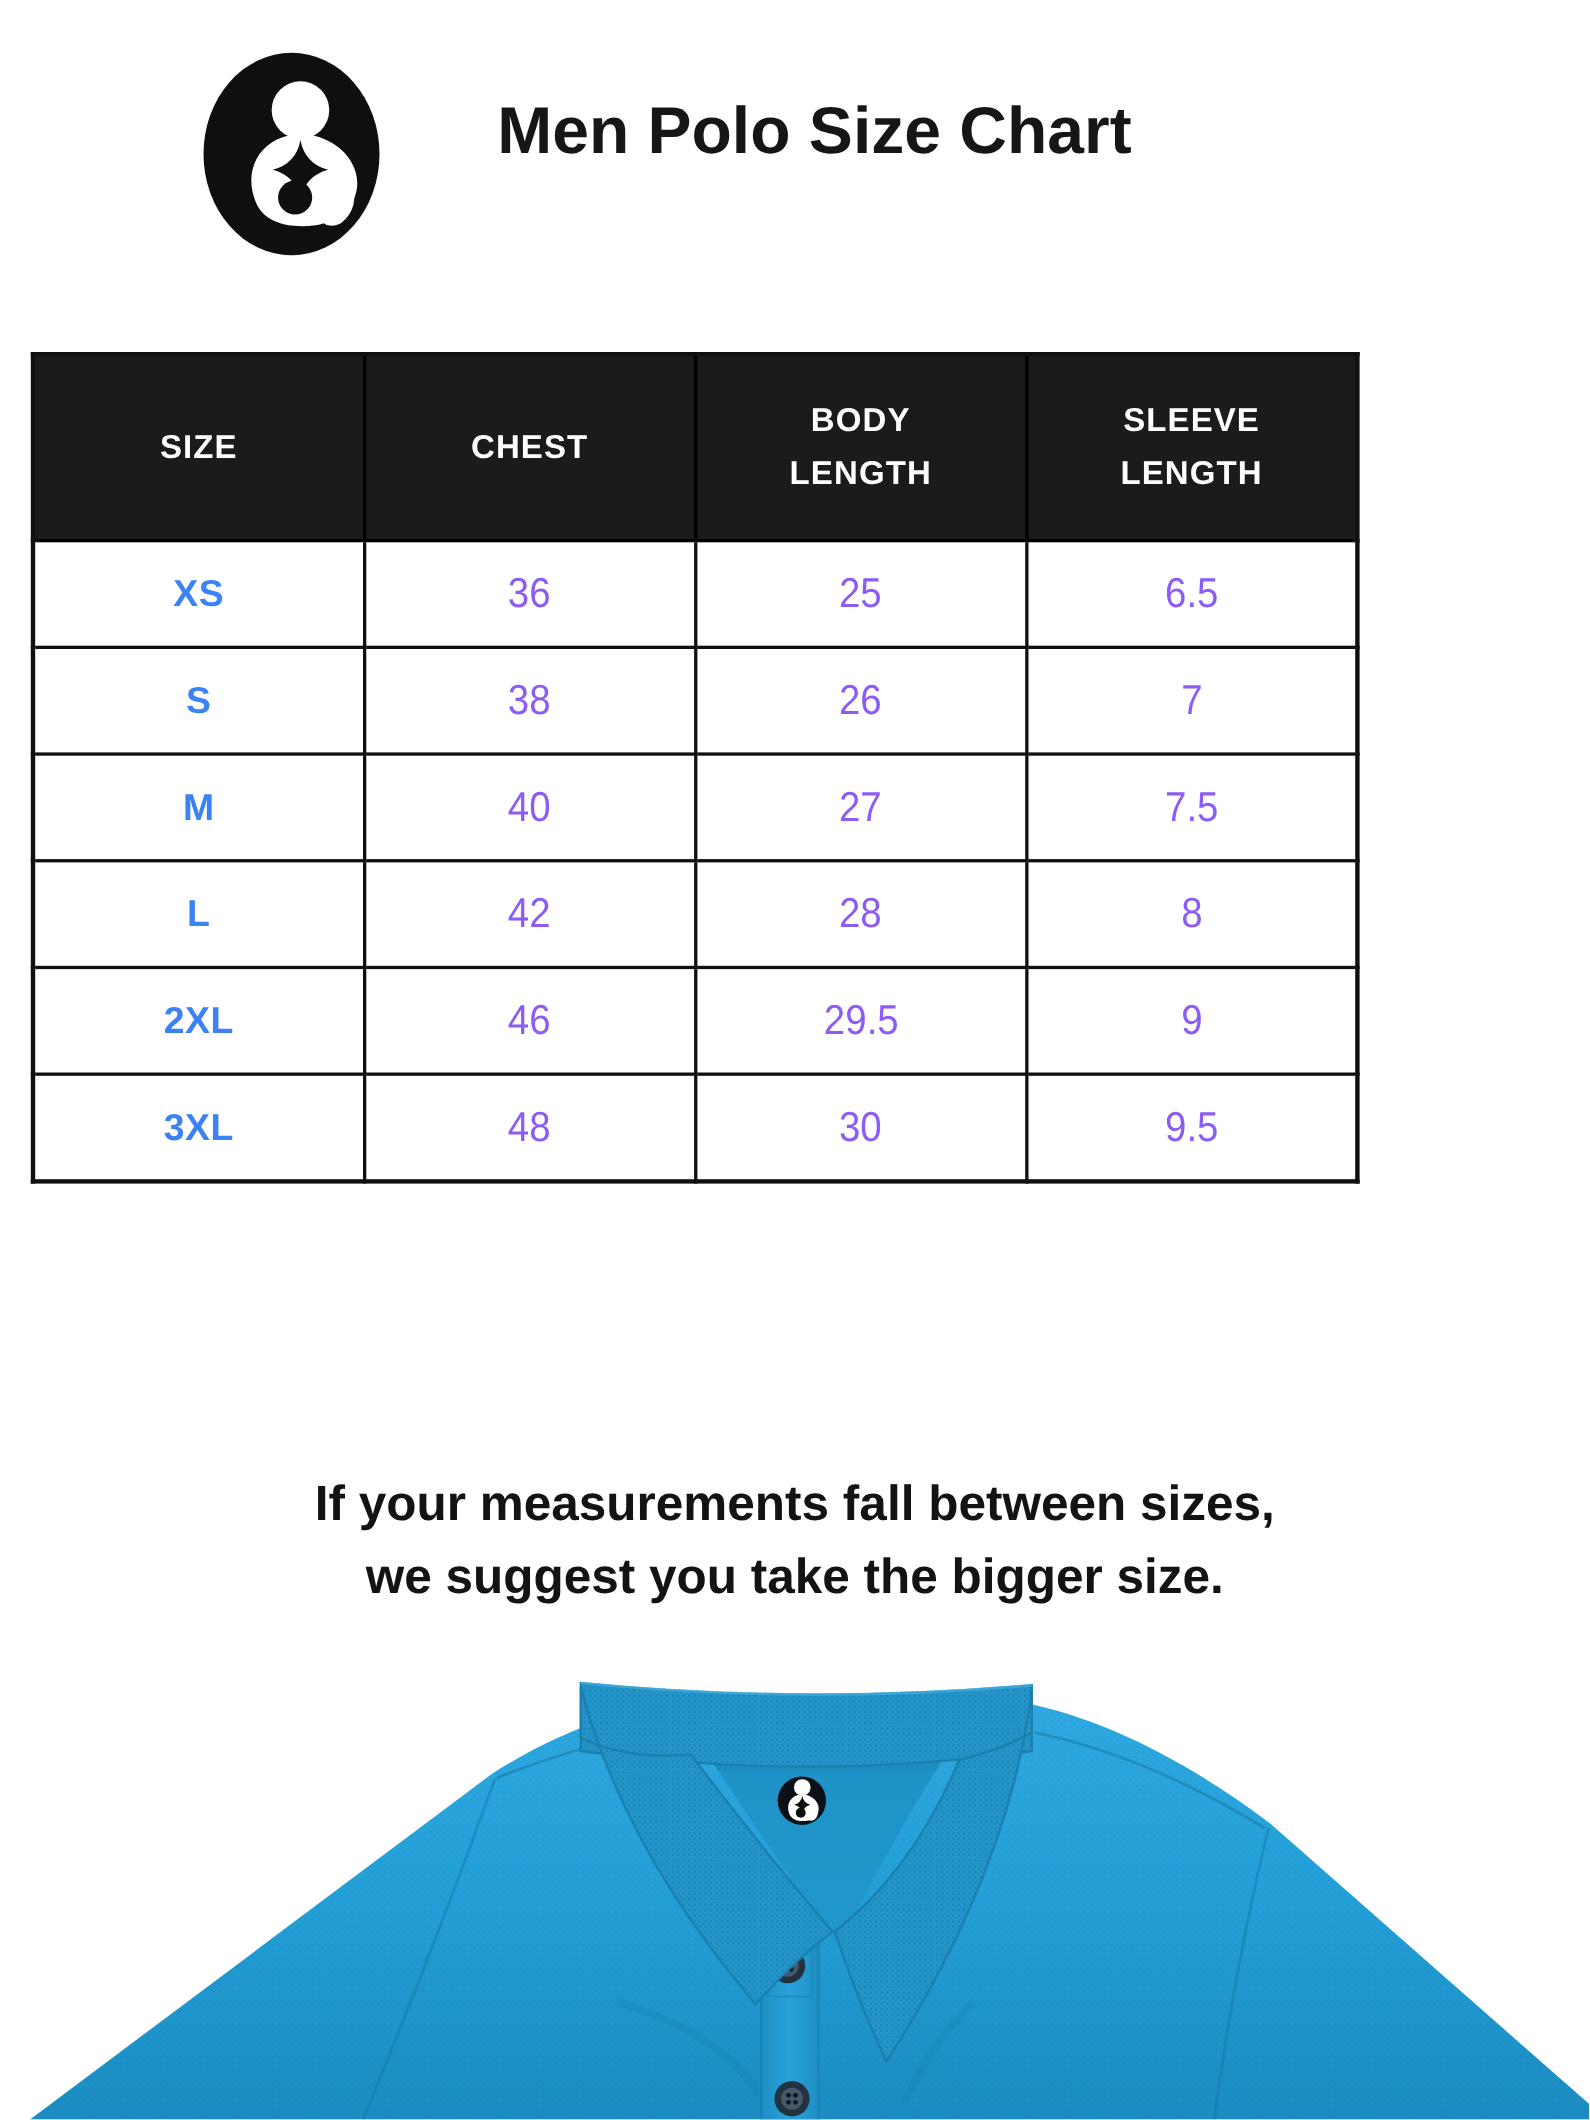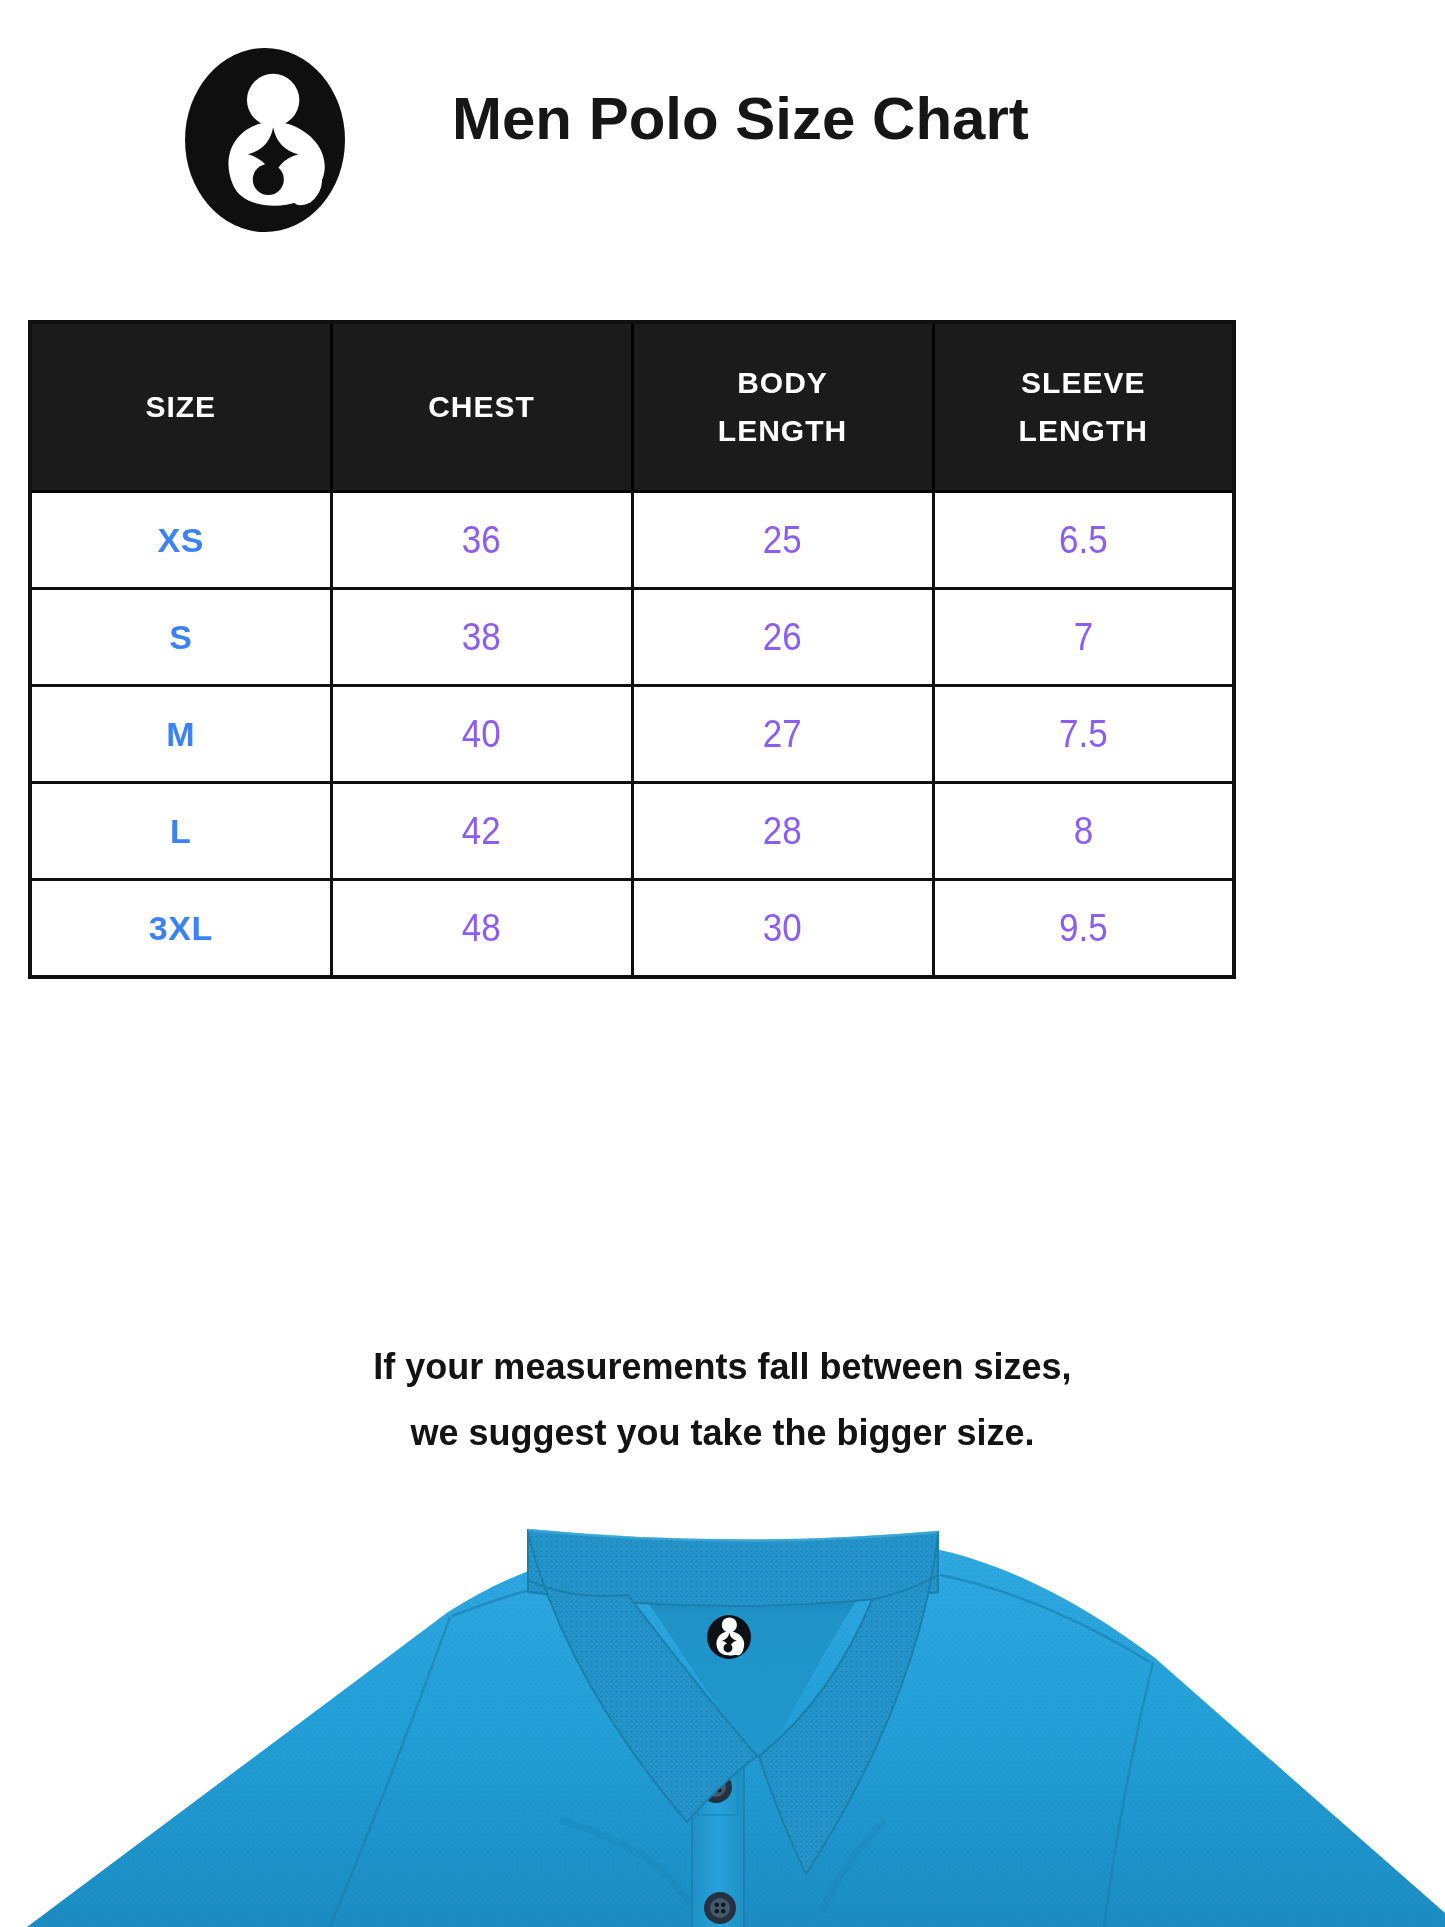--- a/index.html
+++ b/index.html
@@ -35,21 +35,21 @@
   table.size-table tbody td, table.size-table tbody th {
     height:94px; background:#ffffff; text-align:center;
     vertical-align:middle; border:3px solid #101010; padding:0;
   }
   .cell-size { font-size:34px; font-weight:bold; color:#3b82f6; letter-spacing:0.5px; }
   .cell-num  { font-size:38px; font-weight:400; color:#8b5cf6; }
   .cell-num span { display:inline-block; transform:scaleX(0.92); }
   
   .note {
     position:absolute; top:1334px; left:0; width:1445px;
-    text-align:center; font-size:36px; font-weight:bold;
+    text-align:center; font-size:45px; font-weight:bold;
     color:#131313; line-height:66px;
   }
   
   .shirt-svg { position:absolute; left:0; top:1520px; }
 </style>
 </head>
 <body>
 
 <div class="page">
 
@@ -102,20 +102,26 @@
         <td class="cell-size">M</td>
         <td class="cell-num"><span>40</span></td>
         <td class="cell-num"><span>27</span></td>
         <td class="cell-num"><span>7.5</span></td>
       </tr>
       <tr>
         <td class="cell-size">L</td>
         <td class="cell-num"><span>42</span></td>
         <td class="cell-num"><span>28</span></td>
         <td class="cell-num"><span>8</span></td>
+      </tr>
+      <tr>
+        <td class="cell-size">2XL</td>
+        <td class="cell-num"><span>46</span></td>
+        <td class="cell-num"><span>29.5</span></td>
+        <td class="cell-num"><span>9</span></td>
       </tr>
       <tr>
         <td class="cell-size">3XL</td>
         <td class="cell-num"><span>48</span></td>
         <td class="cell-num"><span>30</span></td>
         <td class="cell-num"><span>9.5</span></td>
       </tr>
     </tbody>
   </table>
 

